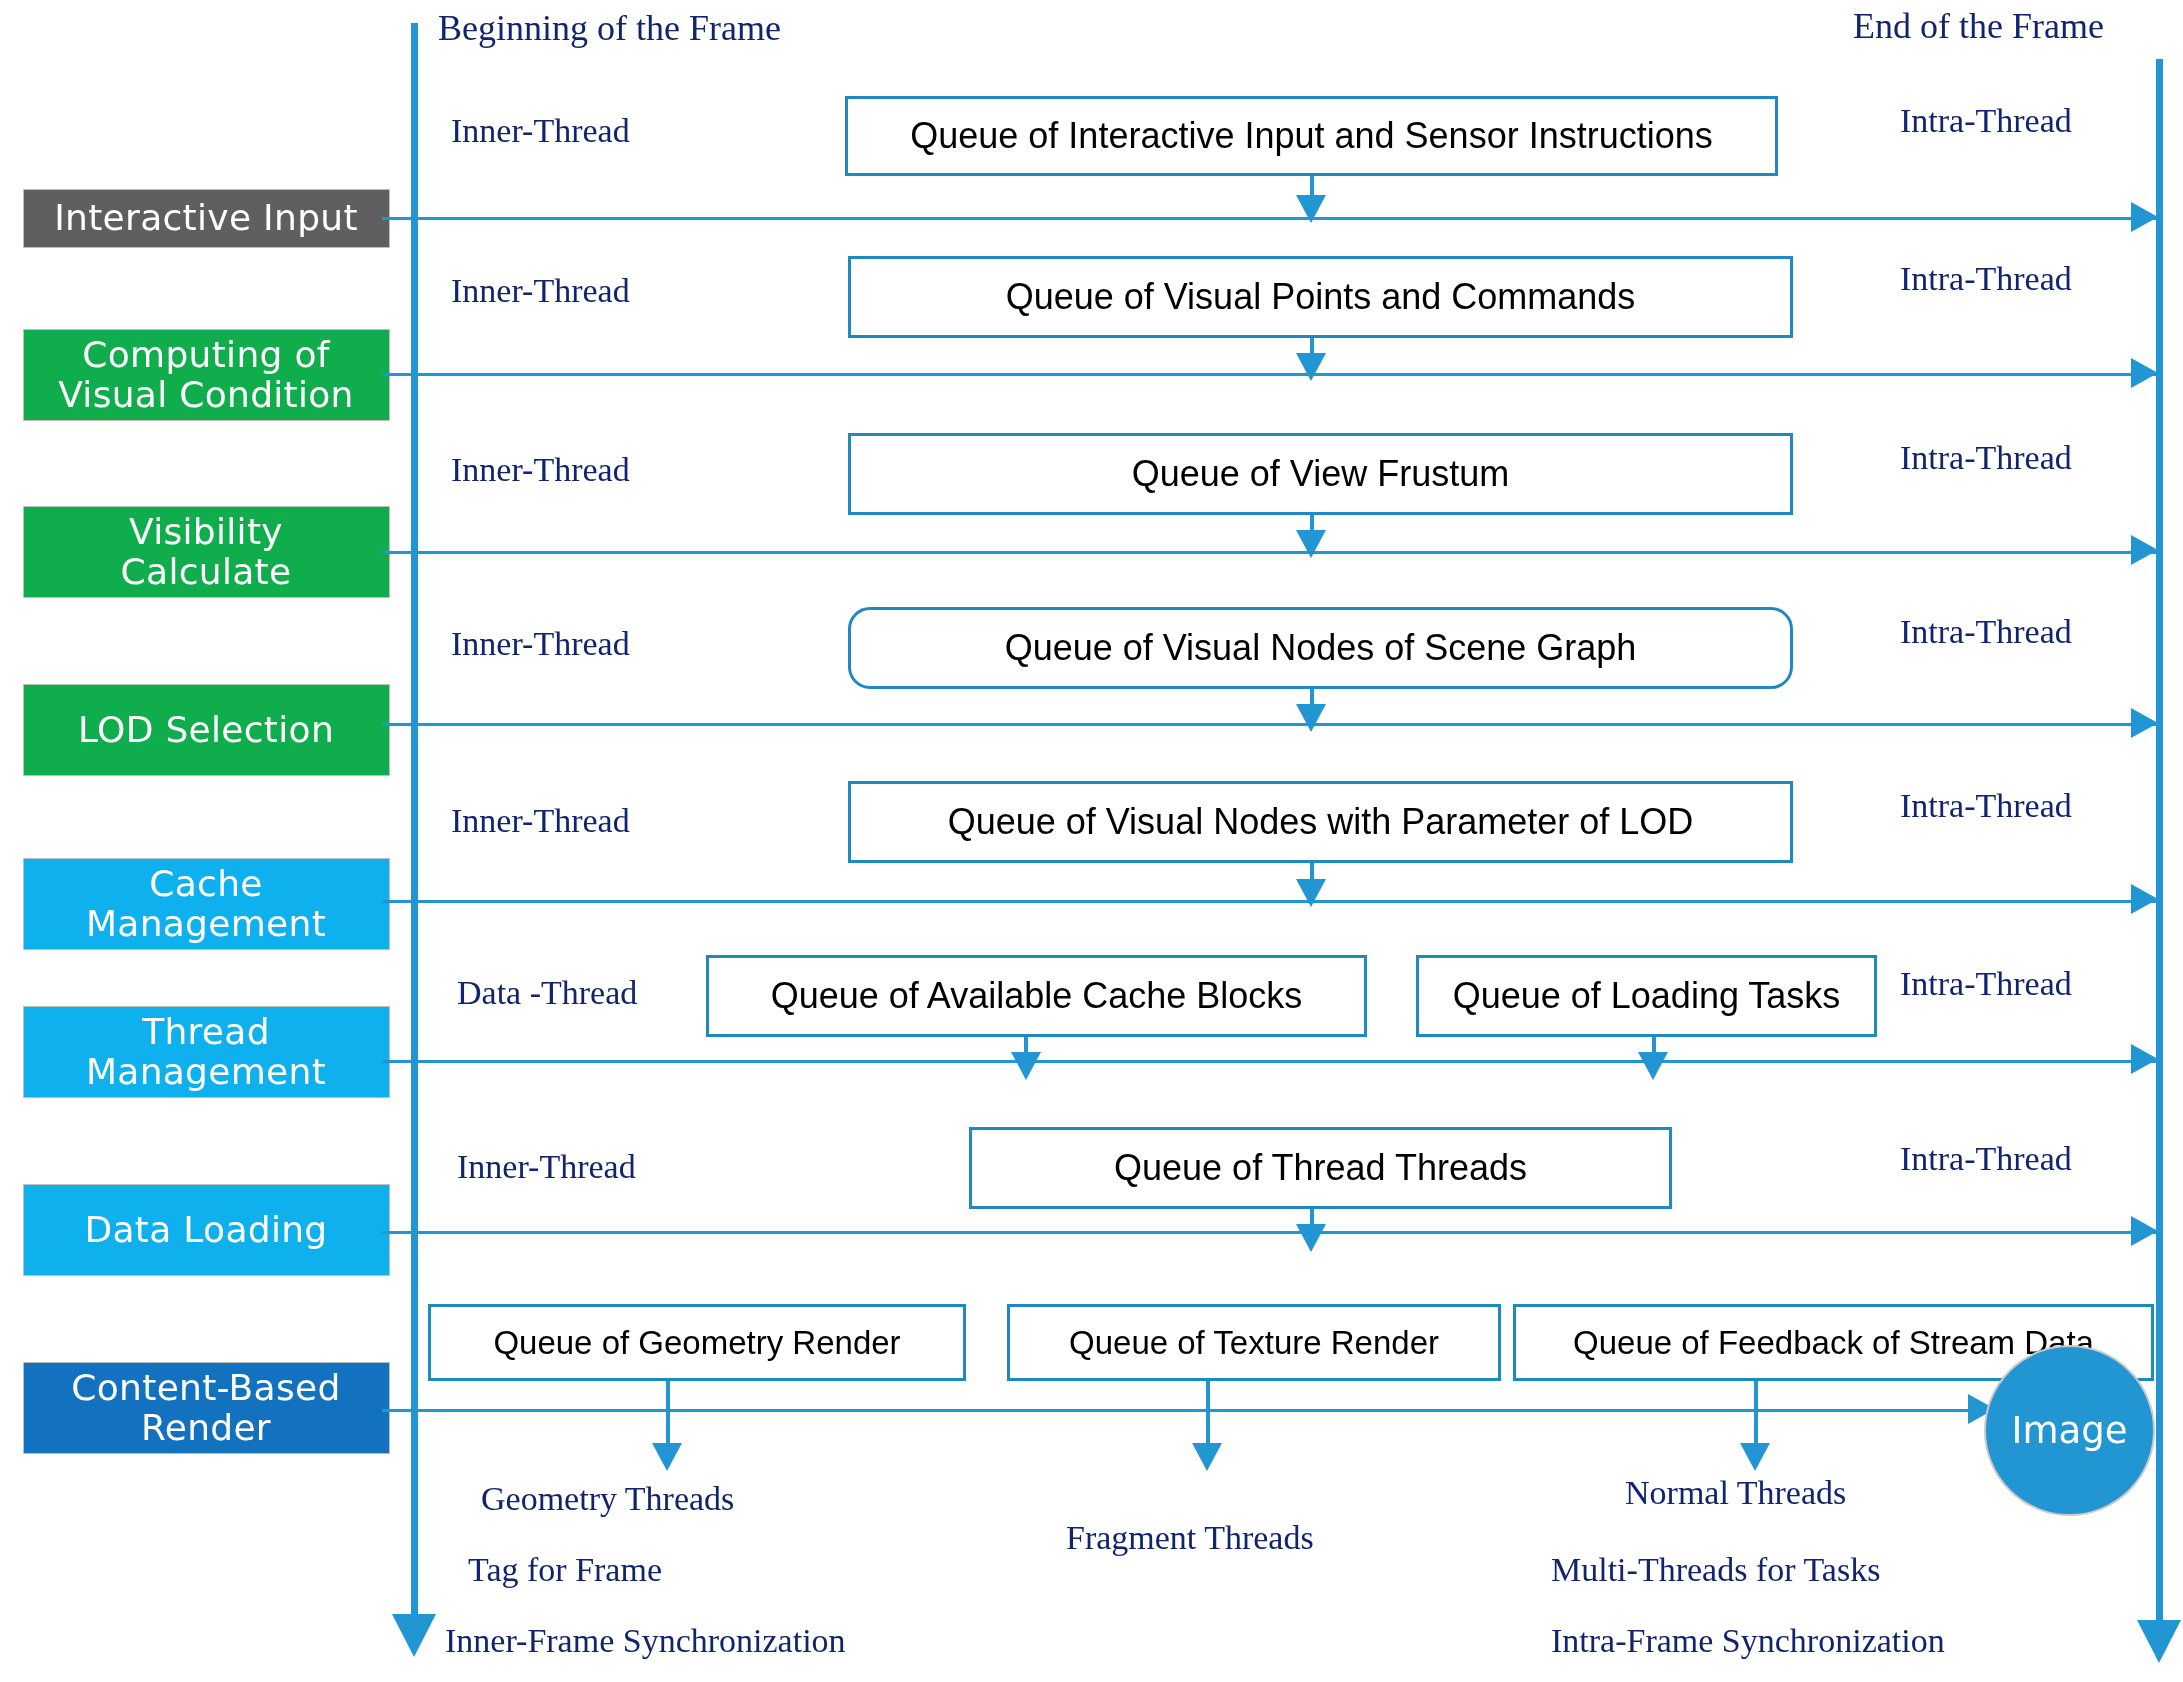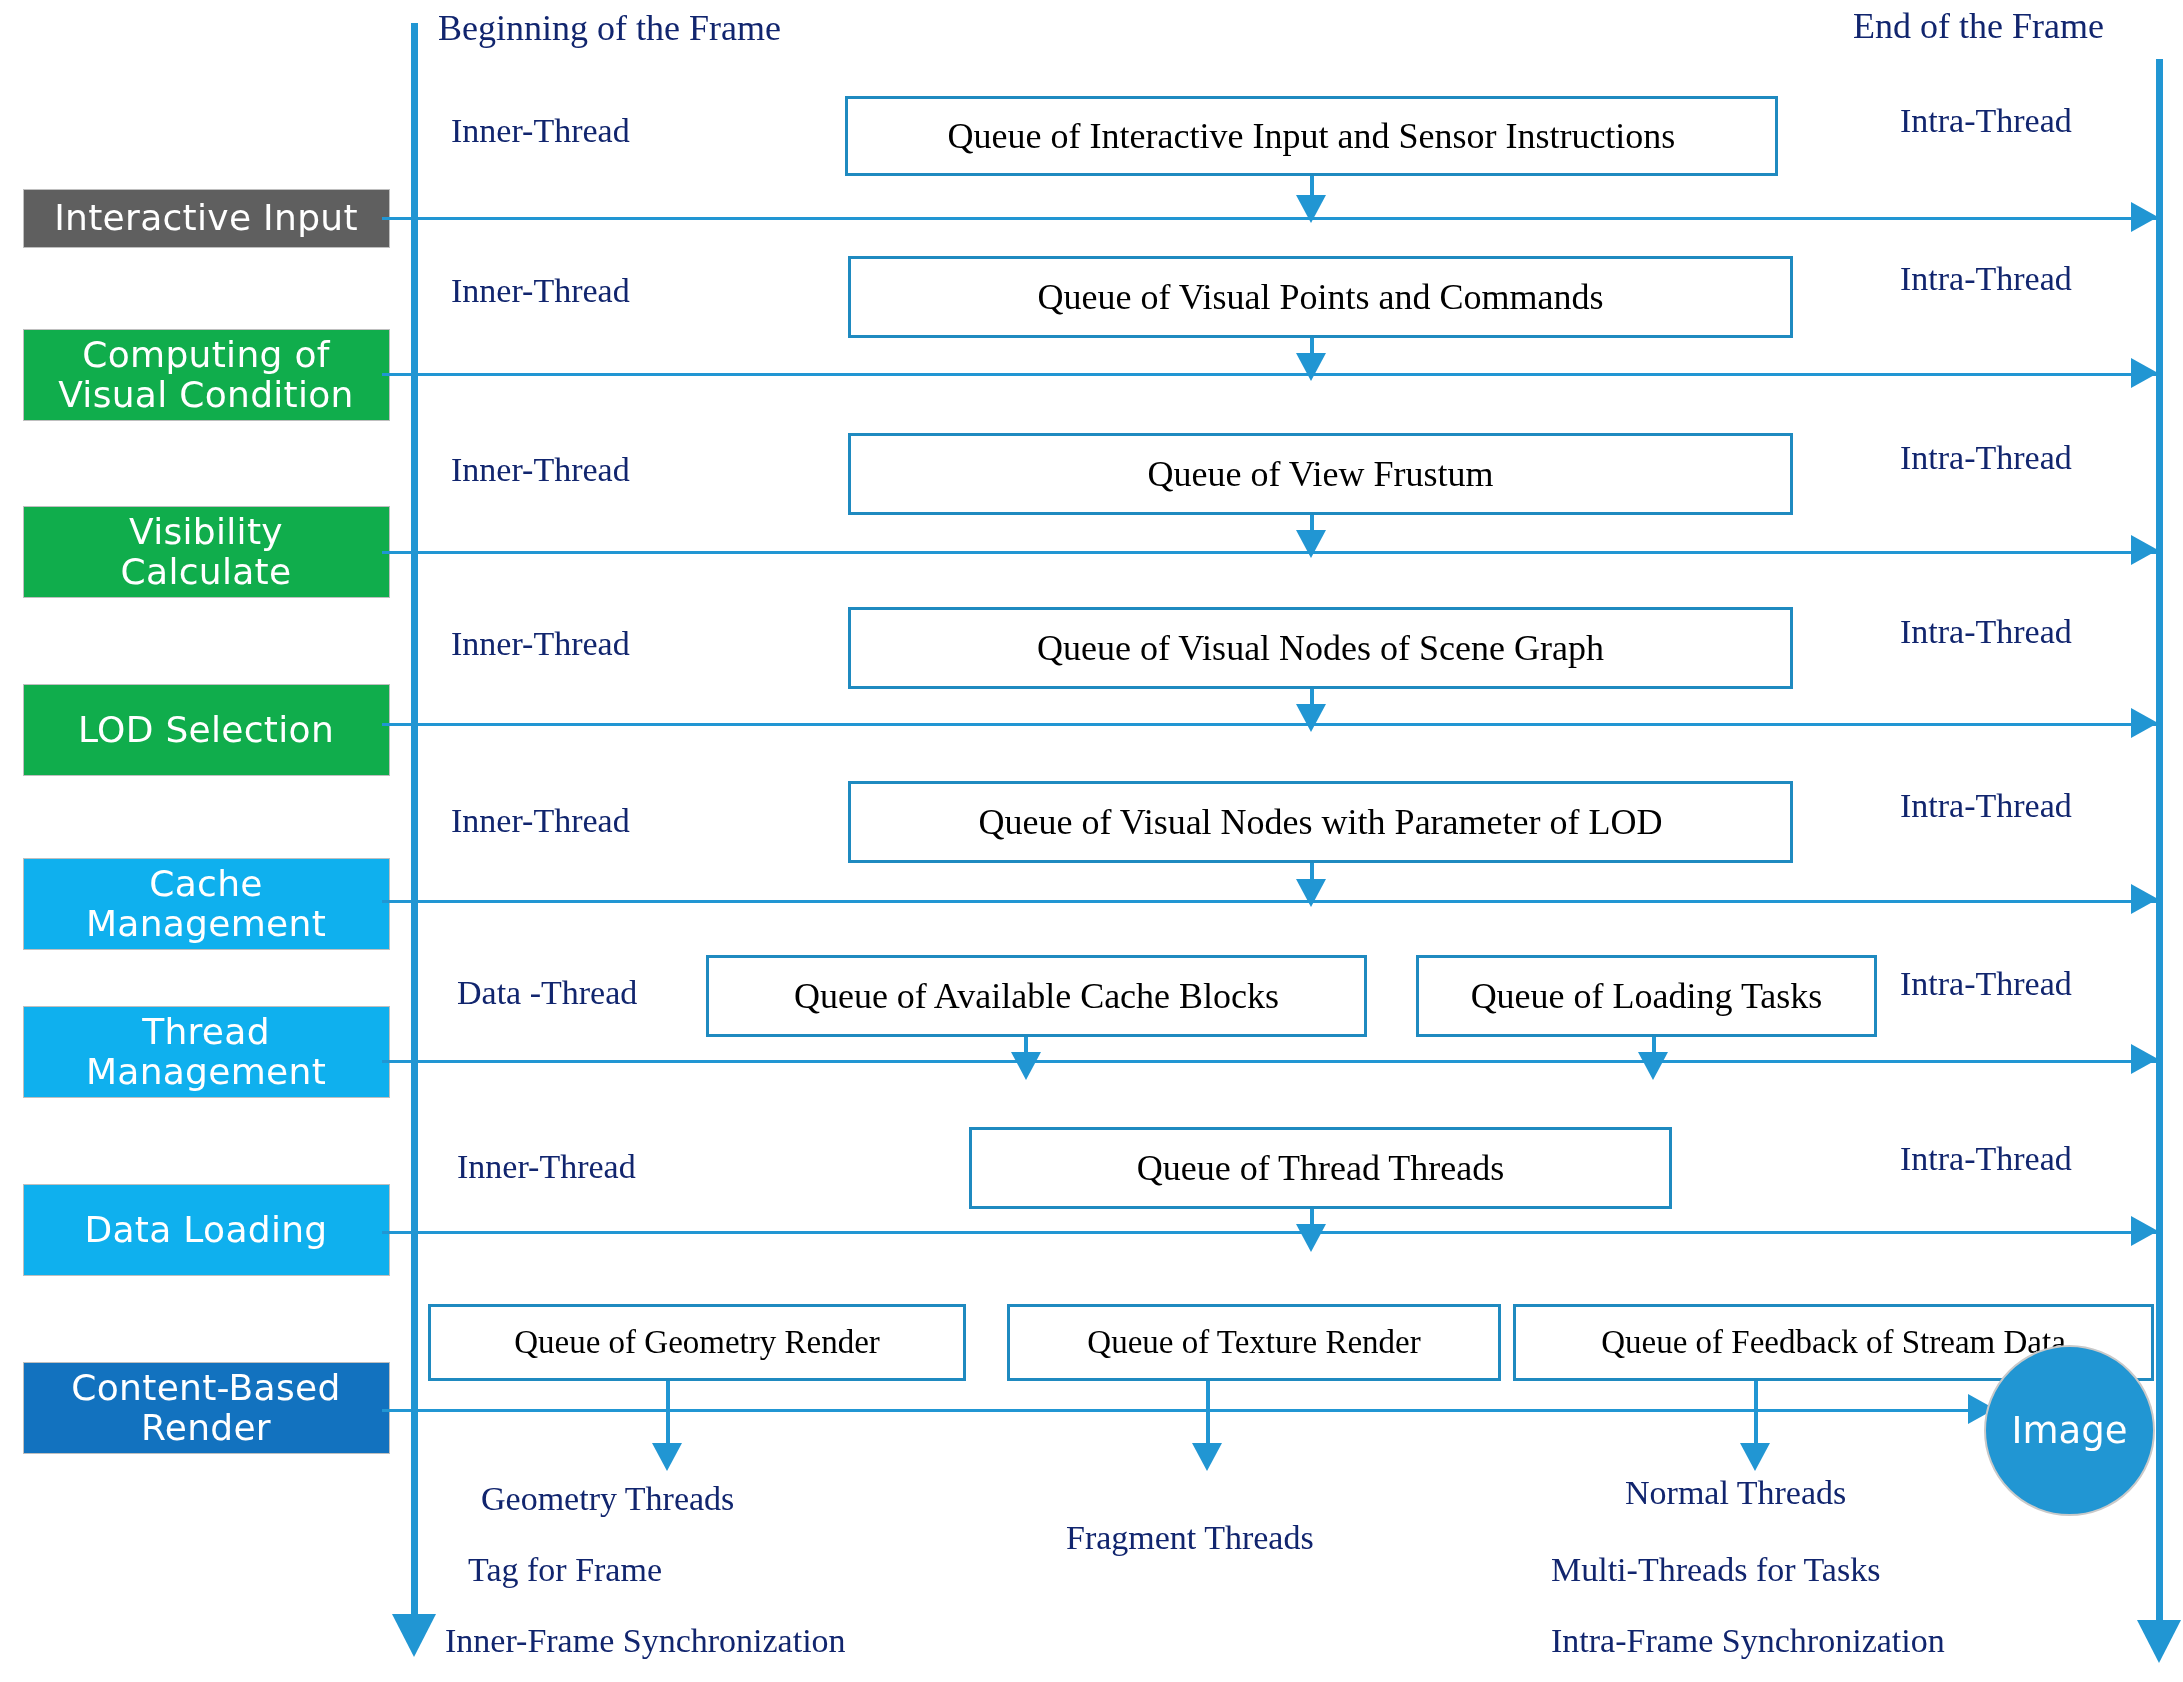--- a/index.html
+++ b/index.html
@@ -26,21 +26,21 @@
     white-space:pre-line;
     letter-spacing:0.3px;
   }
   
   .qbox{
     position:absolute;
     box-sizing:border-box;
     border:3.6px solid #1f8ac0;
     background:#ffffff;
     color:#000000;
-    font-family:Liberation Serif, serif;
+    font-family:Liberation Sans, sans-serif;
     font-size:36px;
     display:flex;
     align-items:center;
     justify-content:center;
     text-align:center;
     white-space:nowrap;
     z-index:6;
   }
   
   .lbl{
@@ -176,21 +176,21 @@
   <div class="arw-d" style="left:1296px; top:353px;"></div>
 
   <div class="lbl" style="left:451px; top:451px;">Inner-Thread</div>
   <div class="lbl" style="left:1900px; top:439px;">Intra-Thread</div>
   <div class="qbox" style="left:848px; top:433px; width:945px; height:82px;">Queue of View Frustum</div>
   <div class="vthin" style="left:1310px; top:511px; height:27px;"></div>
   <div class="arw-d" style="left:1296px; top:530px;"></div>
 
   <div class="lbl" style="left:451px; top:625px;">Inner-Thread</div>
   <div class="lbl" style="left:1900px; top:613px;">Intra-Thread</div>
-  <div class="qbox" style="left:848px; top:607px; width:945px; height:82px;">Queue of Visual Nodes of Scene Graph</div>
+  <div class="qbox" style="left:848px; top:607px; width:945px; height:82px;border-radius:22px;">Queue of Visual Nodes of Scene Graph</div>
   <div class="vthin" style="left:1310px; top:685px; height:27px;"></div>
   <div class="arw-d" style="left:1296px; top:704px;"></div>
 
   <div class="lbl" style="left:451px; top:802px;">Inner-Thread</div>
   <div class="lbl" style="left:1900px; top:787px;">Intra-Thread</div>
   <div class="qbox" style="left:848px; top:781px; width:945px; height:82px;">Queue of Visual Nodes with Parameter of LOD</div>
   <div class="vthin" style="left:1310px; top:860px; height:27px;"></div>
   <div class="arw-d" style="left:1296px; top:879px;"></div>
 
   <div class="lbl" style="left:457px; top:974px;">Data -Thread</div>

